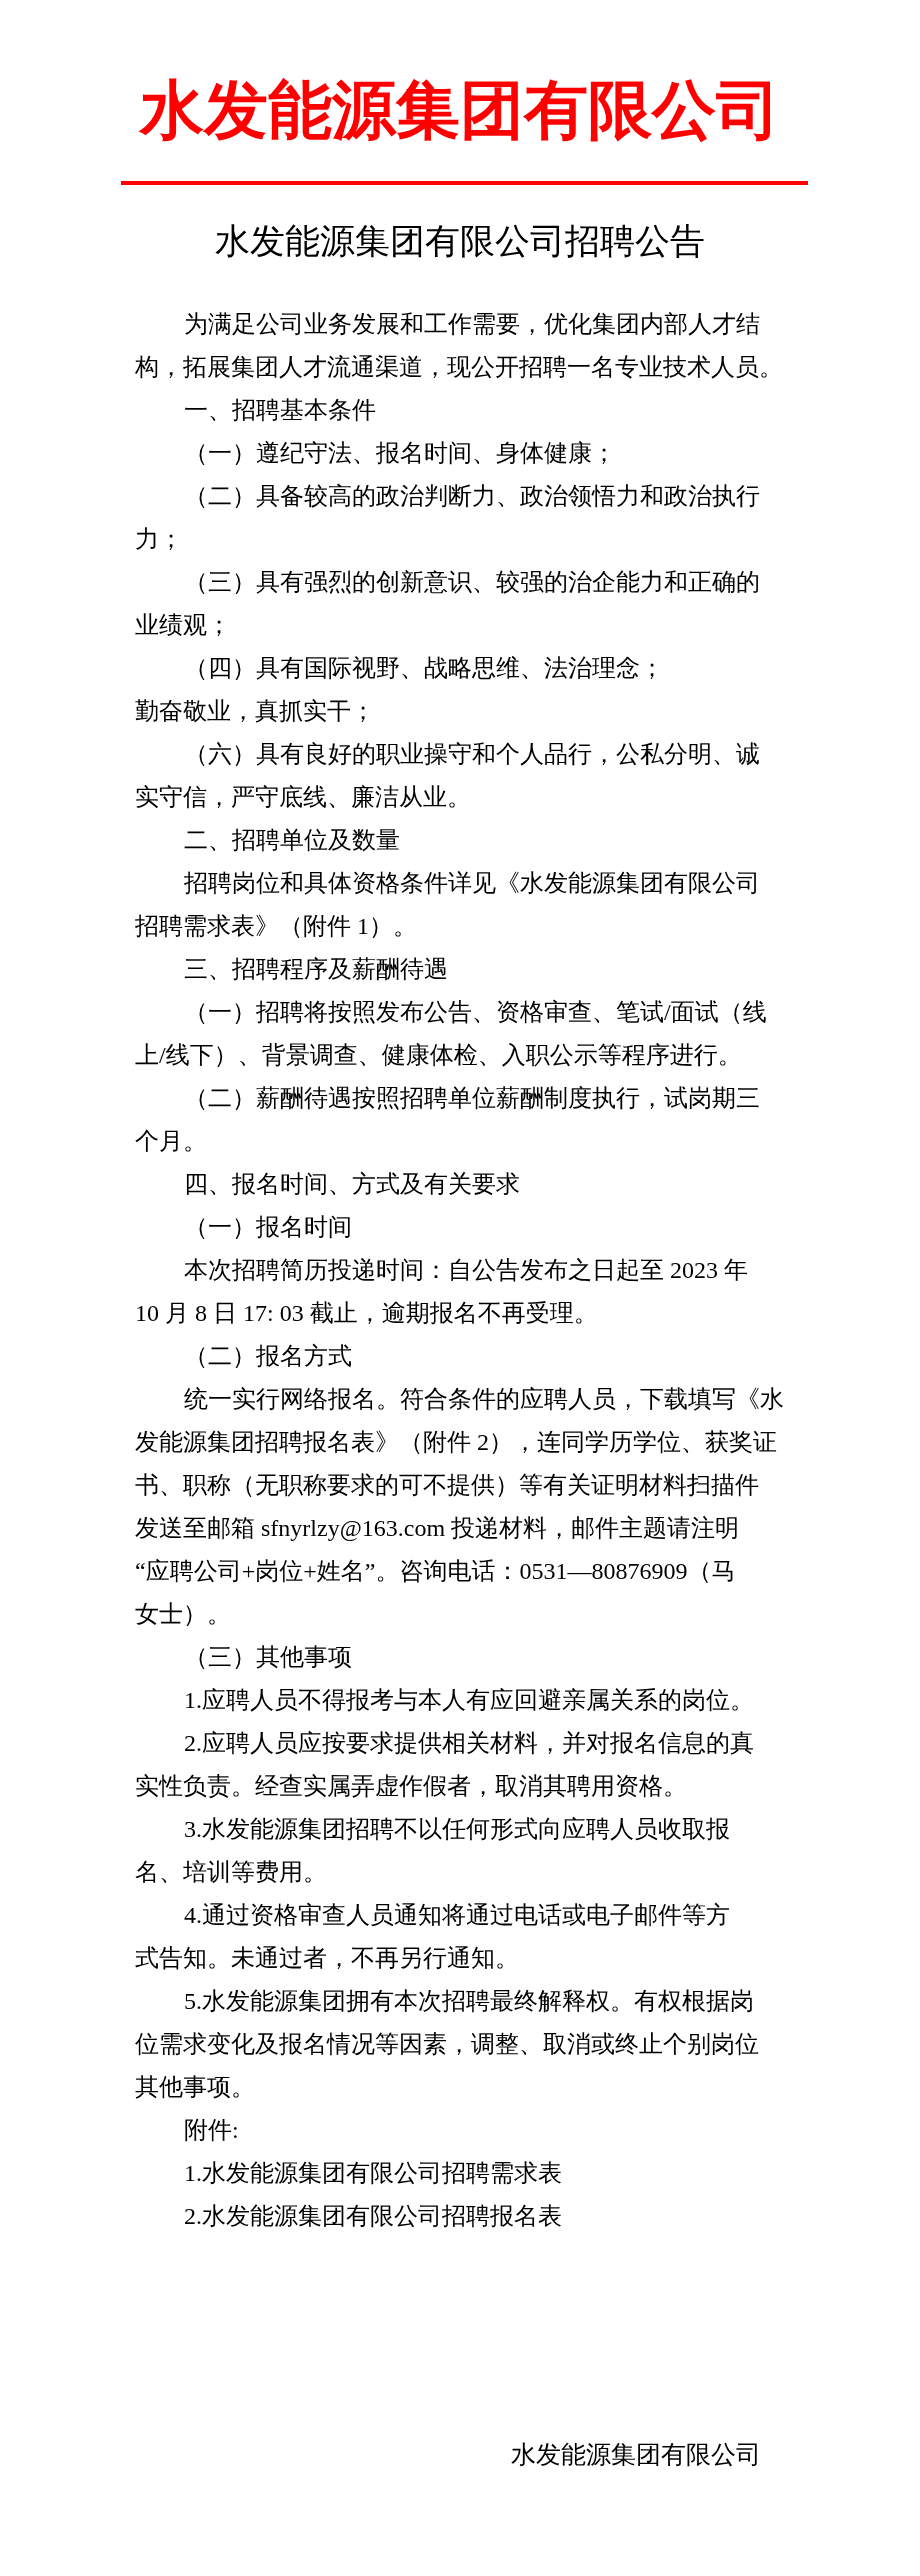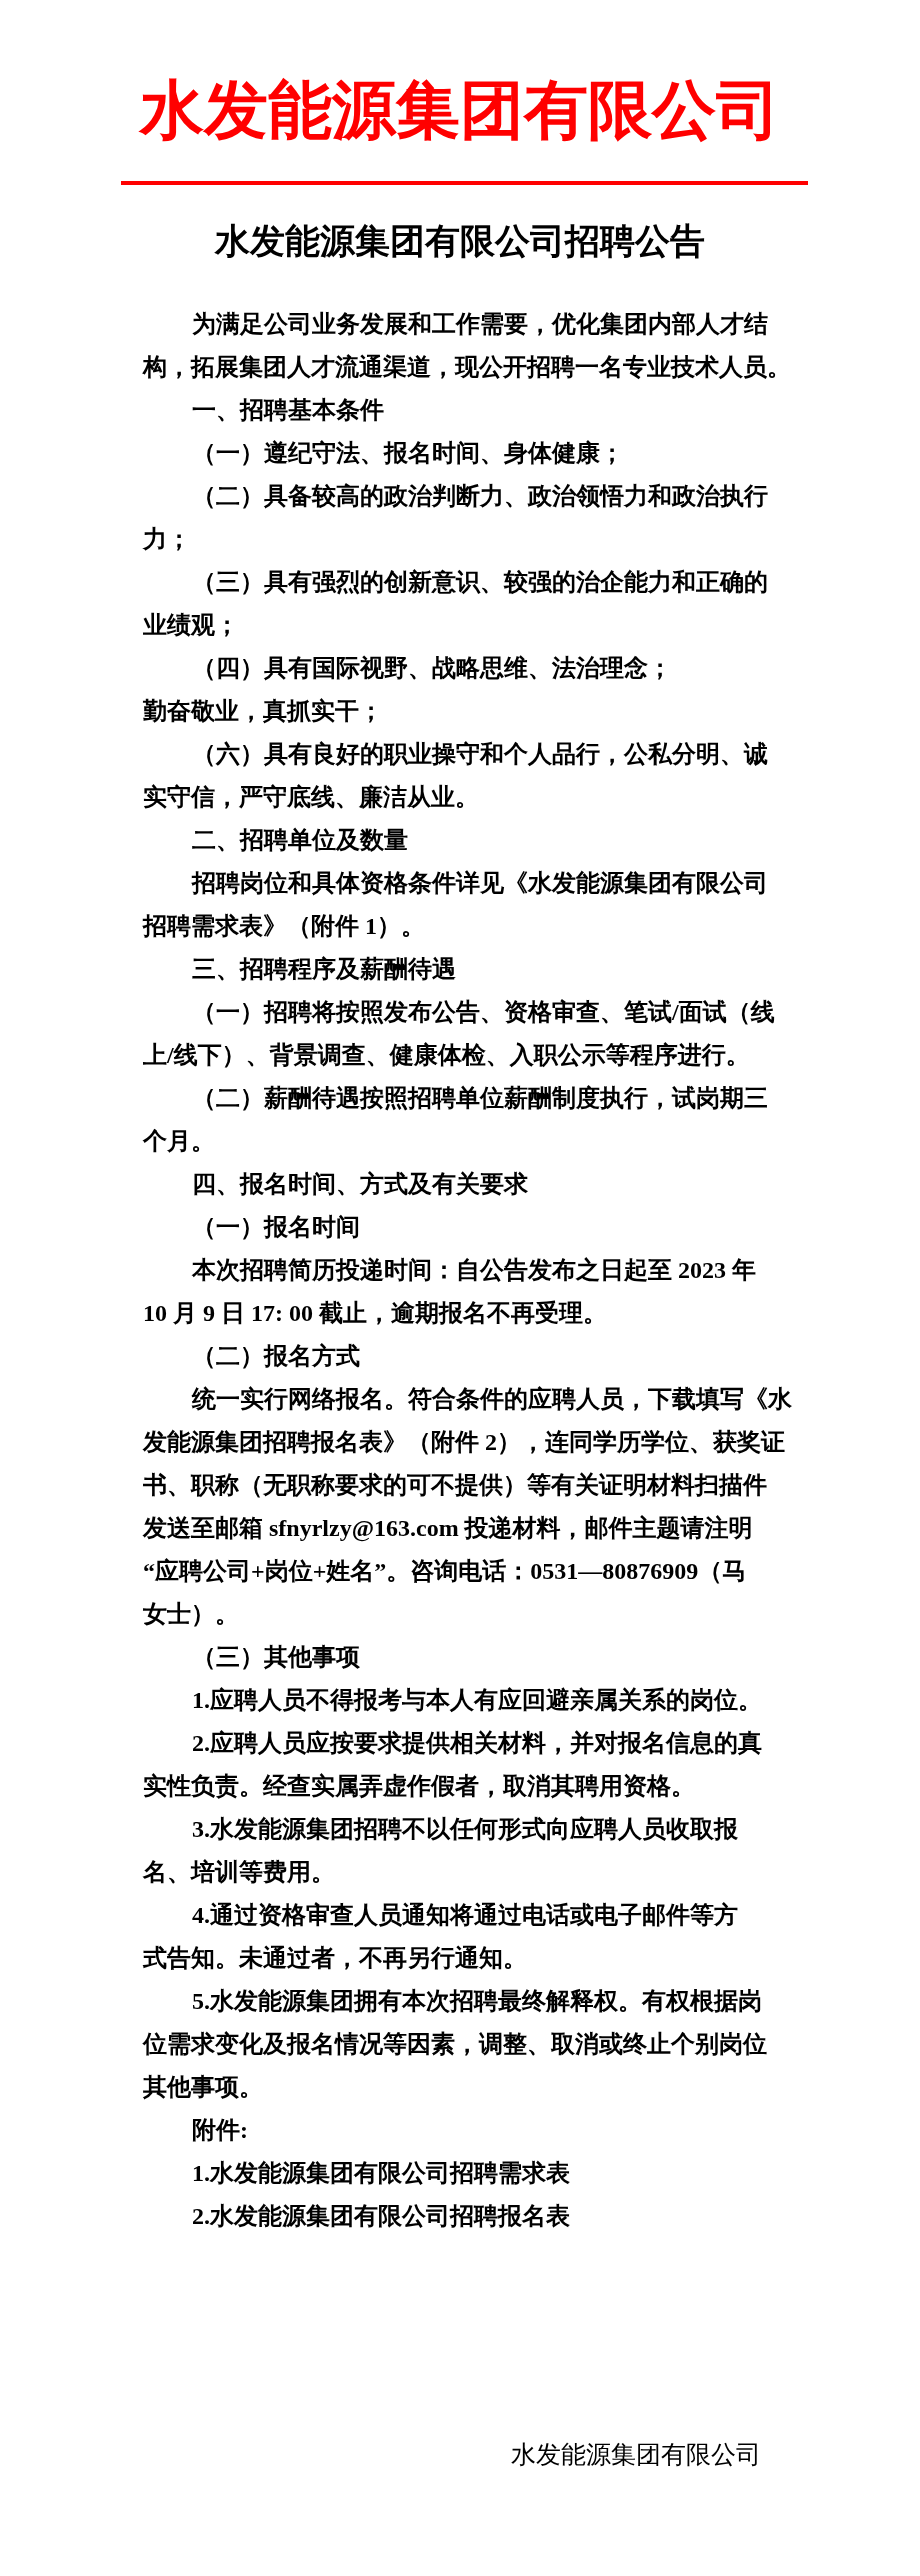--- a/index.html
+++ b/index.html
@@ -31,29 +31,28 @@
     height: 3.5px;
   }
   .subtitle {
     position: absolute;
     top: 223px;
     left: 0;
     width: 100%;
     text-align: center;
     font-size: 35px;
     line-height: 37px;
-    font-weight: bold;
+    font-weight: normal;
     white-space: pre;
   }
   .content {
     position: absolute;
     top: 303px;
-    left: 143px;
+    left: 135px;
     width: 647px;
-    font-weight: bold;
   }
   .line {
     font-size: 24px;
     line-height: 43px;
     white-space: pre;
   }
   .line.indent { padding-left: 49px; }
   .sig-org {
     position: absolute;
     top: 2433px;
@@ -98,21 +97,21 @@
       <div class="line indent">招聘岗位和具体资格条件详见《水发能源集团有限公司</div>
       <div class="line">招聘需求表》（附件 1）。</div>
       <div class="line indent">三、招聘程序及薪酬待遇</div>
       <div class="line indent">（一）招聘将按照发布公告、资格审查、笔试/面试（线</div>
       <div class="line">上/线下）、背景调查、健康体检、入职公示等程序进行。</div>
       <div class="line indent">（二）薪酬待遇按照招聘单位薪酬制度执行，试岗期三</div>
       <div class="line">个月。</div>
       <div class="line indent">四、报名时间、方式及有关要求</div>
       <div class="line indent">（一）报名时间</div>
       <div class="line indent">本次招聘简历投递时间：自公告发布之日起至 2023 年</div>
-      <div class="line">10 月 9 日 17: 00 截止，逾期报名不再受理。</div>
+      <div class="line">10 月 8 日 17: 03 截止，逾期报名不再受理。</div>
       <div class="line indent">（二）报名方式</div>
       <div class="line indent">统一实行网络报名。符合条件的应聘人员，下载填写《水</div>
       <div class="line">发能源集团招聘报名表》（附件 2），连同学历学位、获奖证</div>
       <div class="line">书、职称（无职称要求的可不提供）等有关证明材料扫描件</div>
       <div class="line">发送至邮箱 sfnyrlzy@163.com 投递材料，邮件主题请注明</div>
       <div class="line">“应聘公司+岗位+姓名”。咨询电话：0531—80876909（马</div>
       <div class="line">女士）。</div>
       <div class="line indent">（三）其他事项</div>
       <div class="line indent">1.应聘人员不得报考与本人有应回避亲属关系的岗位。</div>
       <div class="line indent">2.应聘人员应按要求提供相关材料，并对报名信息的真</div>

